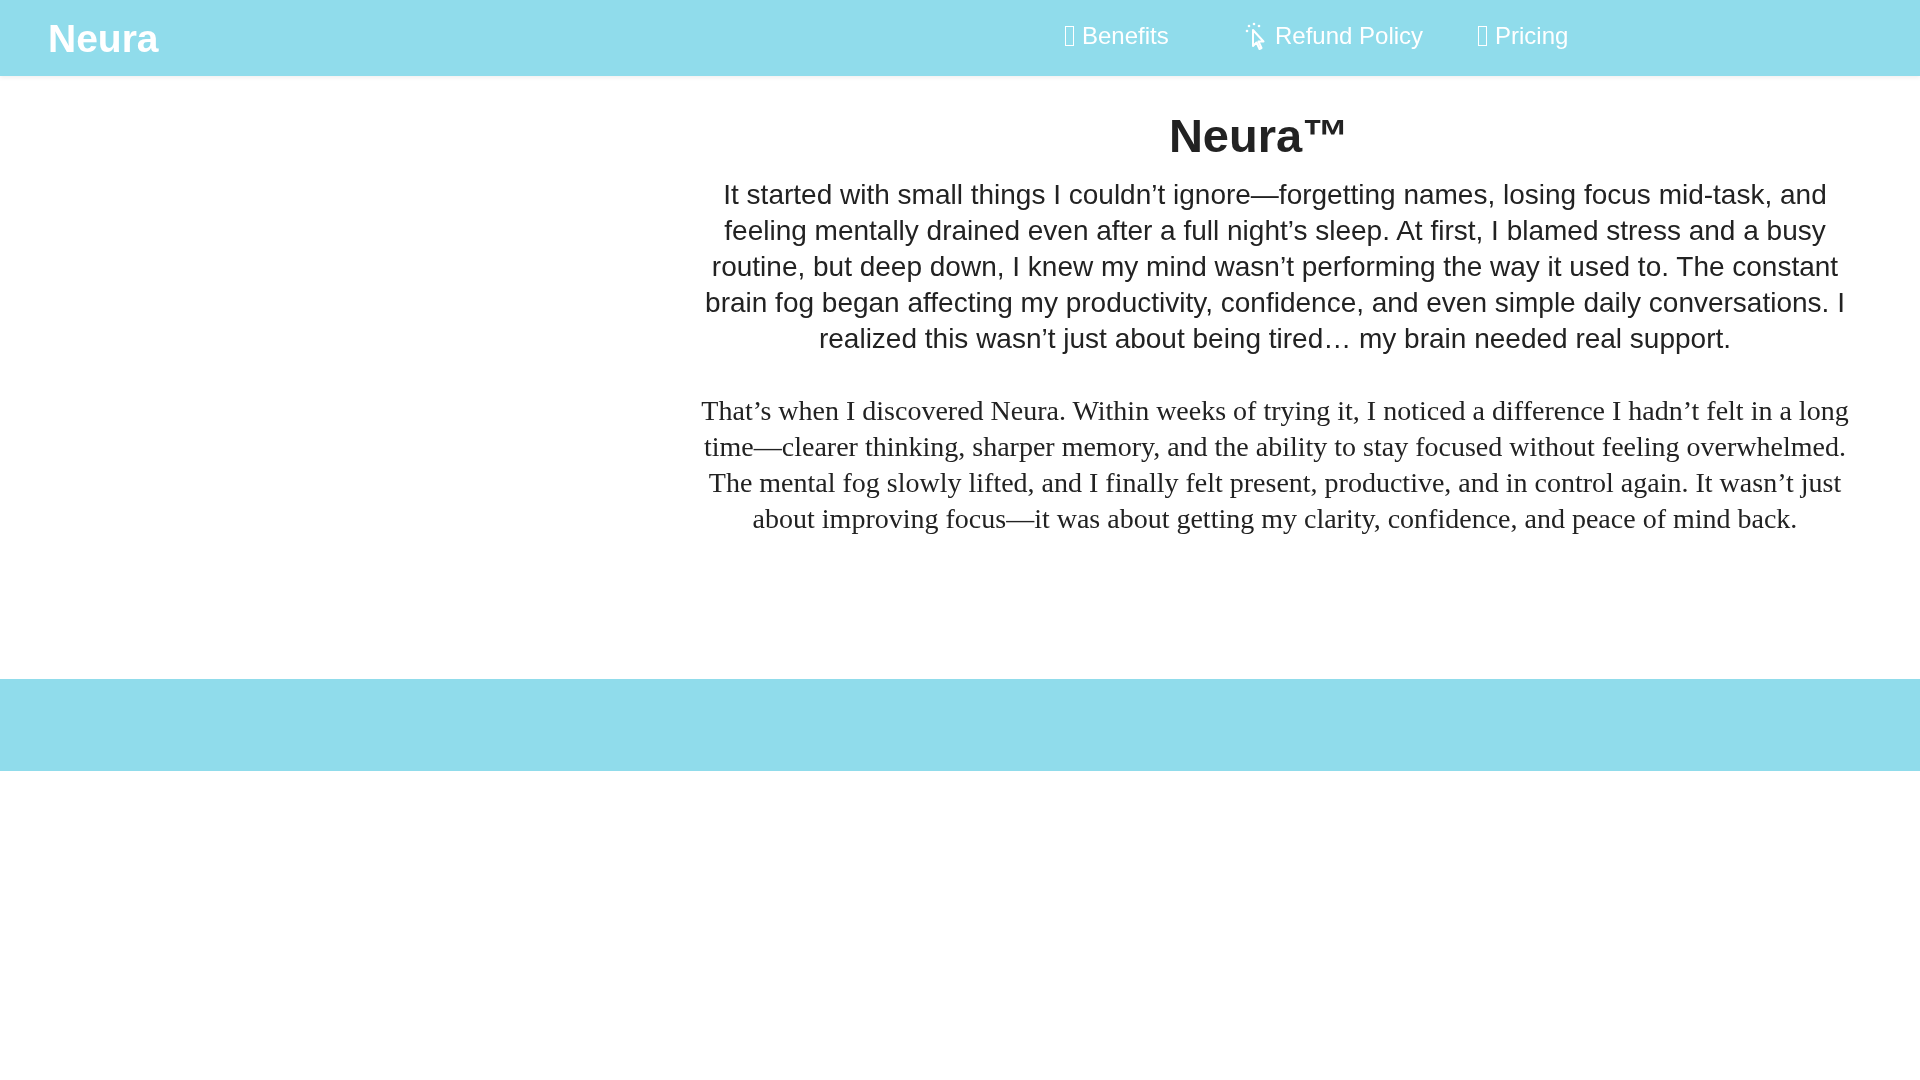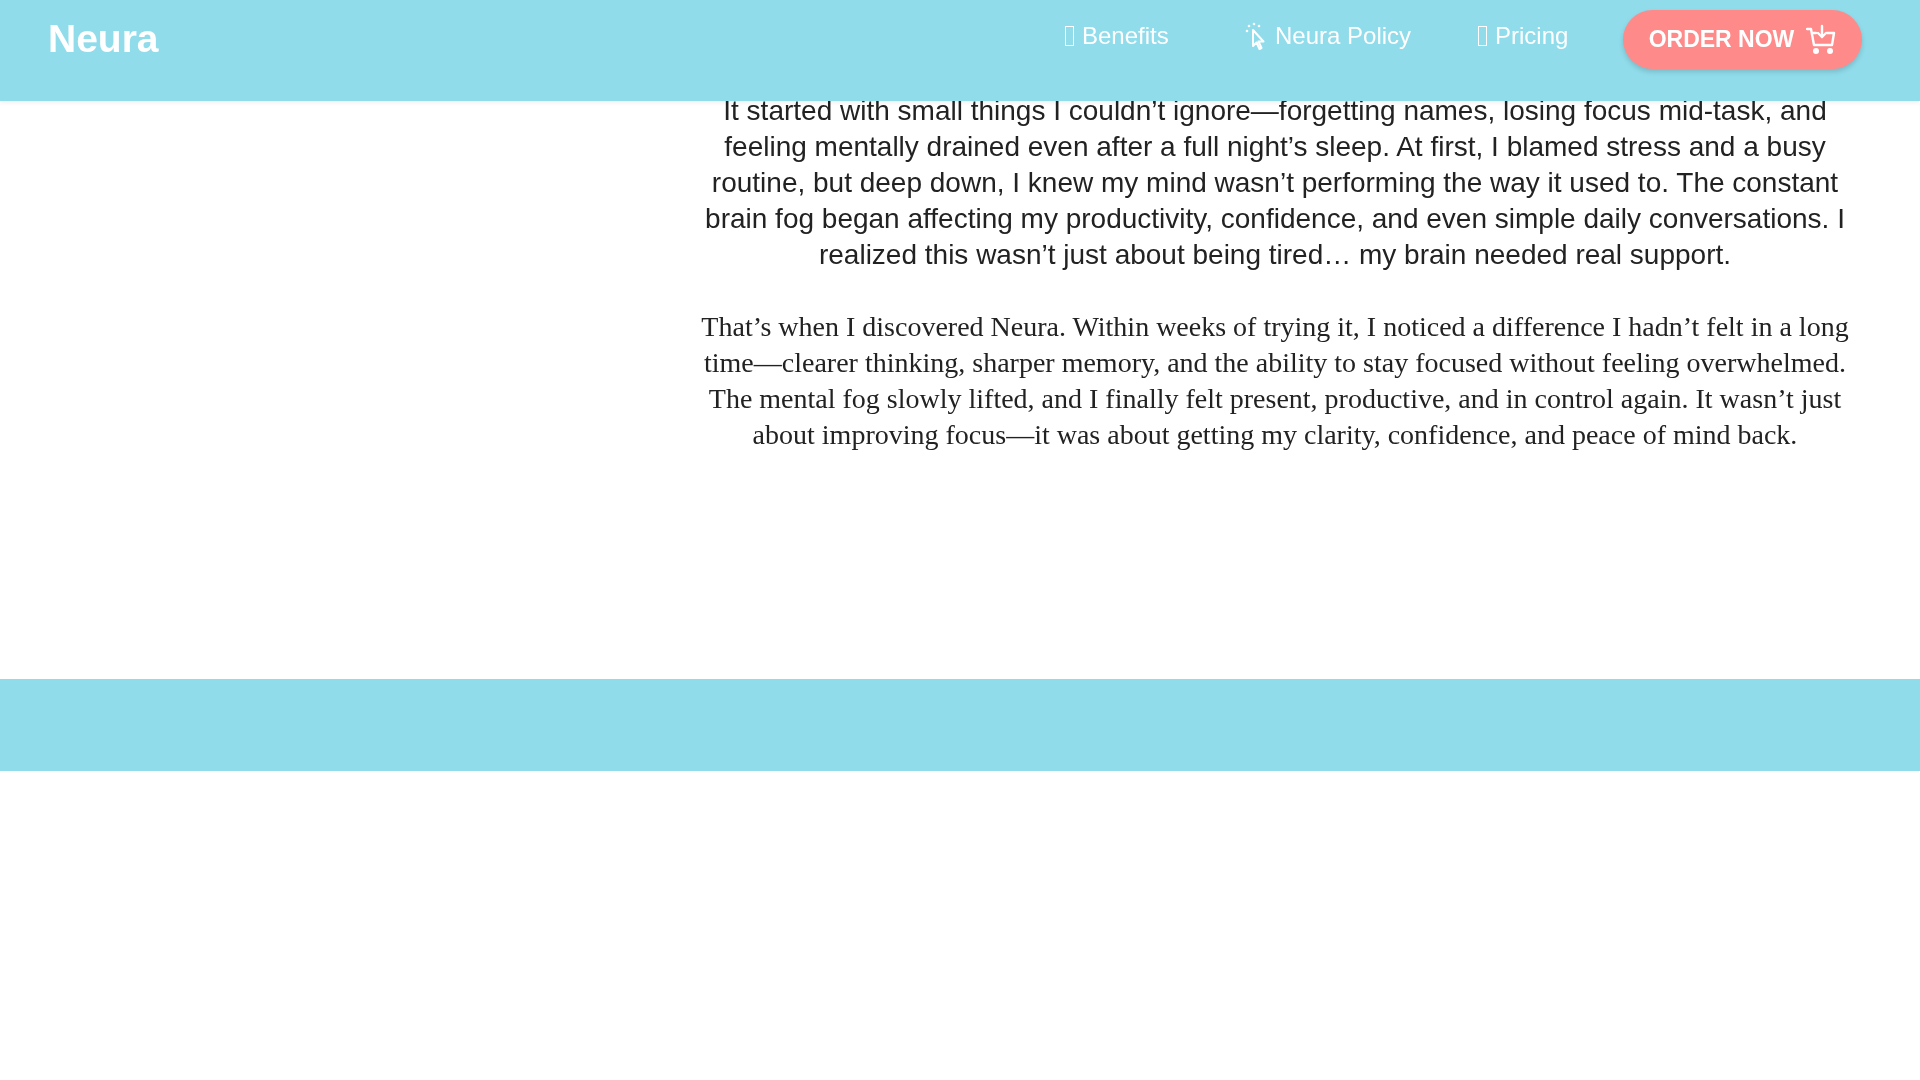--- a/index.html
+++ b/index.html
@@ -7,21 +7,21 @@
       width: 1920px;
       height: 1080px;
       background: #ffffff;
       font-family: "Liberation Sans", sans-serif;
       overflow: hidden;
     }
     .navbar {
       position: absolute;
       top: 0; left: 0;
       width: 1920px;
-      height: 101px;
+      height: 76px;
       background: #90DCEB;
       box-shadow: 0 2px 4px rgba(0,0,0,0.06);
       z-index: 2;
     }
     .logo {
       position: absolute;
       left: 48px;
       top: 16px;
       font-size: 39px;
       font-weight: bold;
@@ -133,45 +133,33 @@
   <a class="nav-link" id="nav-refund">
     <span class="nav-icon">
       <svg width="22" height="28" viewBox="0 0 22 28" fill="#ffffff">
         <circle cx="9" cy="2" r="1.3"></circle>
         <circle cx="4" cy="4" r="1.3"></circle>
         <circle cx="14" cy="4" r="1.3"></circle>
         <circle cx="2" cy="9" r="1.3"></circle>
         <path d="M8 8 L8 24 L11.5 20.5 L14.5 27 L16.5 26 L13.5 19.5 L18.5 19.5 Z" fill="none" stroke="#ffffff" stroke-width="2" stroke-linejoin="round"></path>
       </svg>
     </span>
-    <span>Neura Policy</span>
+    <span>Refund Policy</span>
   </a>
 
   <a class="nav-link" id="nav-pricing">
     <span class="nav-icon">
         <span class="tofu"></span>
       </span>
     <span>Pricing</span>
   </a>
 
-  <button class="order-btn">
-    <span>ORDER NOW</span>
-    <span>
-      <svg width="30" height="32" viewBox="0 0 30 32" fill="none" stroke="#ffffff" stroke-width="2.4" stroke-linecap="round" stroke-linejoin="round">
-        <path d="M1 5 L5 5 L8 21 L26 21 L28 9 L21 9"></path>
-        <path d="M10 9 L7 9"></path>
-        <path d="M16 2 L16 13"></path>
-        <path d="M12 9 L16 13 L20 9"></path>
-        <circle cx="10" cy="27" r="1.8" fill="#ffffff"></circle>
-        <circle cx="24" cy="27" r="1.8" fill="#ffffff"></circle>
-      </svg>
-    </span>
-  </button>
 </header>
 
 <div class="hero-image-slot"></div>
 
 <main class="content">
+  <h1 class="product-title">Neura™</h1>
   <p class="story">It started with small things I couldn’t ignore—forgetting names, losing focus mid-task, and feeling mentally drained even after a full night’s sleep. At first, I blamed stress and a busy routine, but deep down, I knew my mind wasn’t performing the way it used to. The constant brain fog began affecting my productivity, confidence, and even simple daily conversations. I realized this wasn’t just about being tired… my brain needed real support.</p>
   <p class="story">That’s when I discovered Neura. Within weeks of trying it, I noticed a difference I hadn’t felt in a long time—clearer thinking, sharper memory, and the ability to stay focused without feeling overwhelmed. The mental fog slowly lifted, and I finally felt present, productive, and in control again. It wasn’t just about improving focus—it was about getting my clarity, confidence, and peace of mind back.</p>
 </main>
 
 <div class="footer-band"></div>
 
 </body></html>

